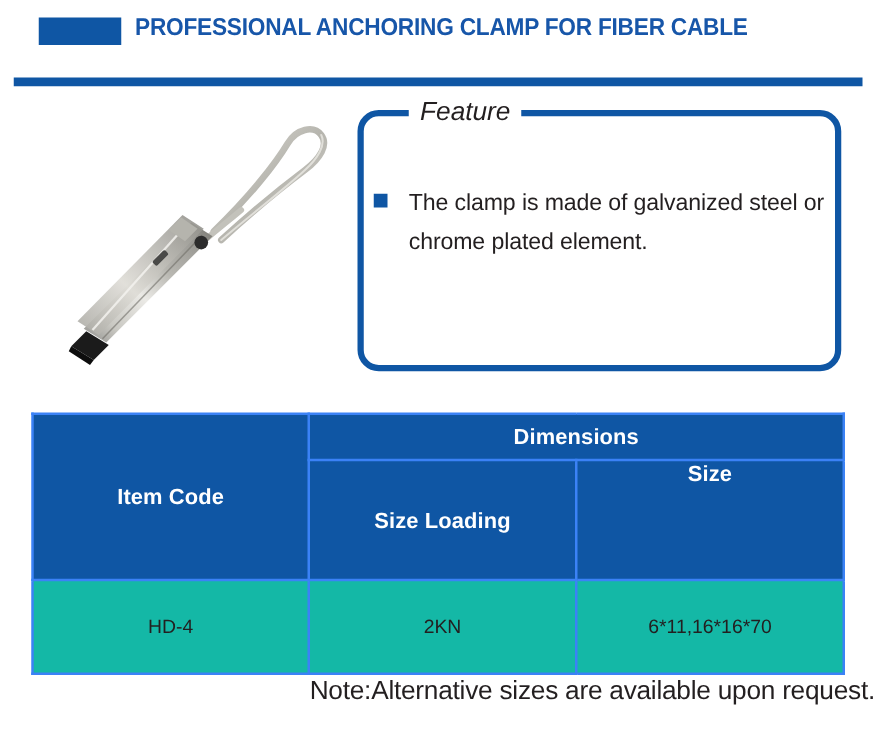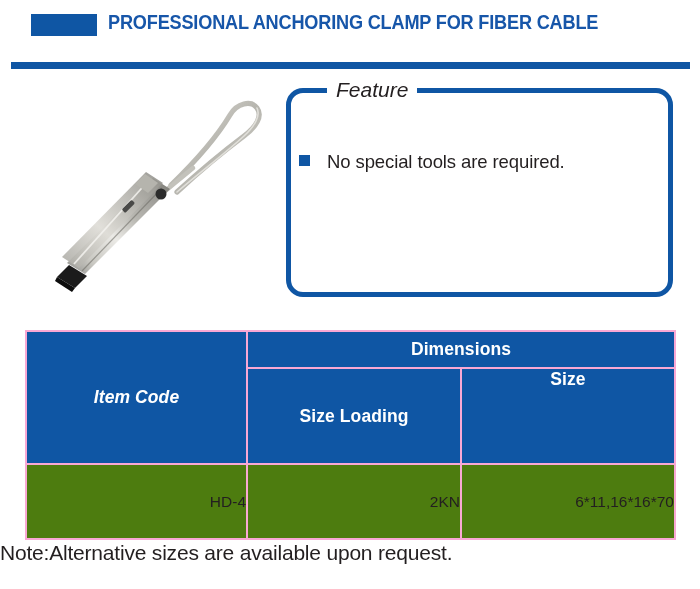--- a/index.html
+++ b/index.html
@@ -123,40 +123,39 @@
     position: absolute;
     left: 25px;
     top: 330px;
     width: 651px;
     height: 204px;
     border-collapse: collapse;
     table-layout: fixed;
   }
   #spec-table th,
   #spec-table td {
-    border: 2px solid #f9a8d4;
+    border: 2px solid #3b82f6;
     padding: 0;
   }
   #spec-table th {
     background: #0f56a4;
     color: #ffffff;
     font-size: 17.5px;
     font-weight: bold;
     letter-spacing: 0.1px;
   }
   #spec-table td {
-    background: #4d7c0f;
+    background: #14b8a6;
     color: #231f20;
     font-size: 15.5px;
-    text-align: right;
+    text-align: center;
   }
   th.th-itemcode {
     width: 219px;
     vertical-align: middle;
-    font-style: italic;
   }
   th.th-dimensions {
     height: 35px;
     vertical-align: middle;
   }
   th.th-workloading {
     width: 222px;
     height: 96px;
     vertical-align: middle;
     padding-top: 22px;
@@ -179,21 +178,21 @@
     padding-bottom: 18px;
     box-sizing: border-box;
   }
 
   
   #note {
     position: absolute;
     left: 0;
     top: 541px;
     width: 700px;
-    text-align: left;
+    text-align: right;
     font-size: 21px;
     color: #231f20;
     letter-spacing: -0.2px;
   }
 </style>
 </head>
 <body>
 
 <div id="header">
   <div id="header-swatch"></div>
@@ -244,21 +243,21 @@
     <polygon points="44,183 62,194 50,206 32,195" fill="#1b1b1b"></polygon>
     <polygon points="32,195 50,206 47,210 30,199" fill="#0d0d0d"></polygon>
   </svg>
 </div>
 
 <div id="feature-box"></div>
 <div id="feature-legend">Feature</div>
 <div id="feature-list">
   <div class="feature-item">
     <span class="feature-bullet"></span>
-    <span class="feature-text">No special tools are required.</span>
+    <span class="feature-text">The clamp is made of galvanized steel or chrome plated element.</span>
   </div>
 </div>
 
 <table id="spec-table">
   <thead>
     <tr>
       <th class="th-itemcode" rowspan="2">Item Code</th>
       <th class="th-dimensions" colspan="2">Dimensions</th>
     </tr>
     <tr>

